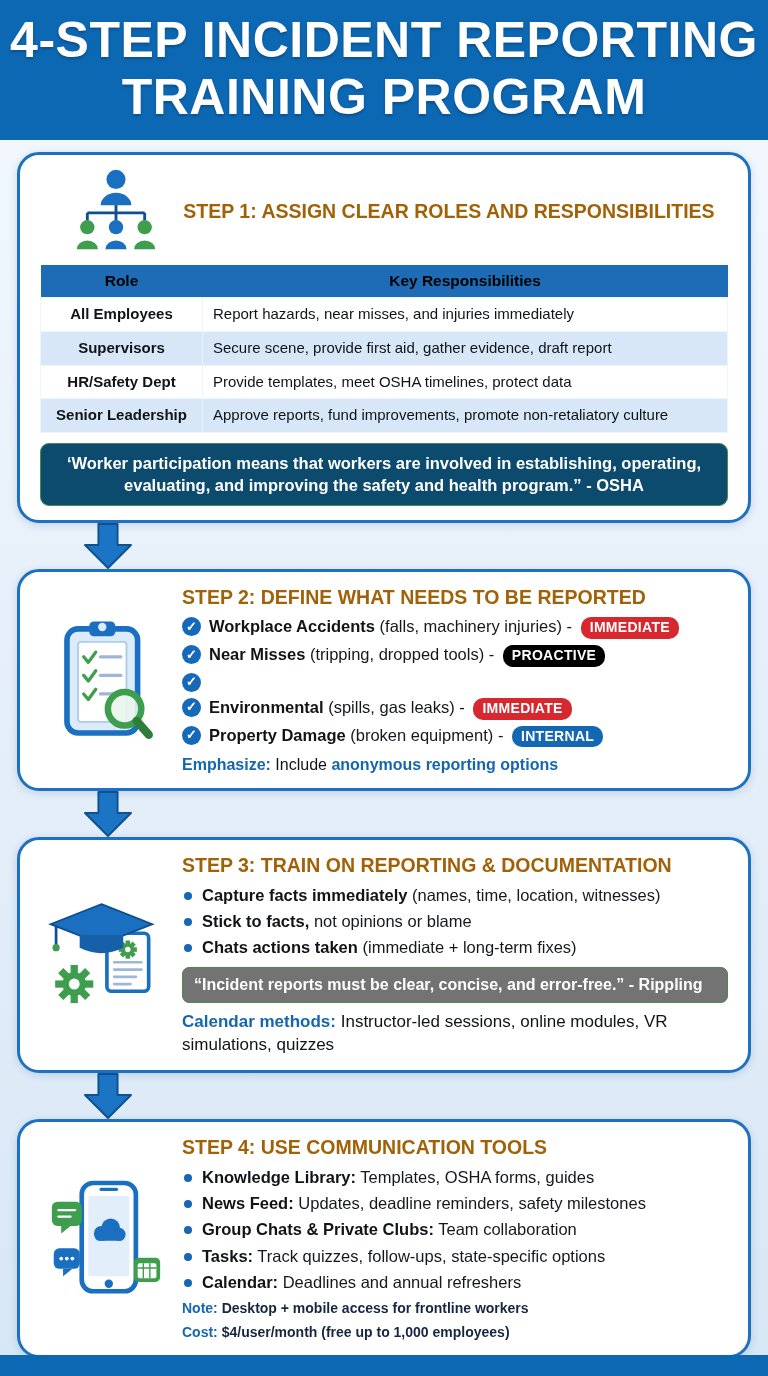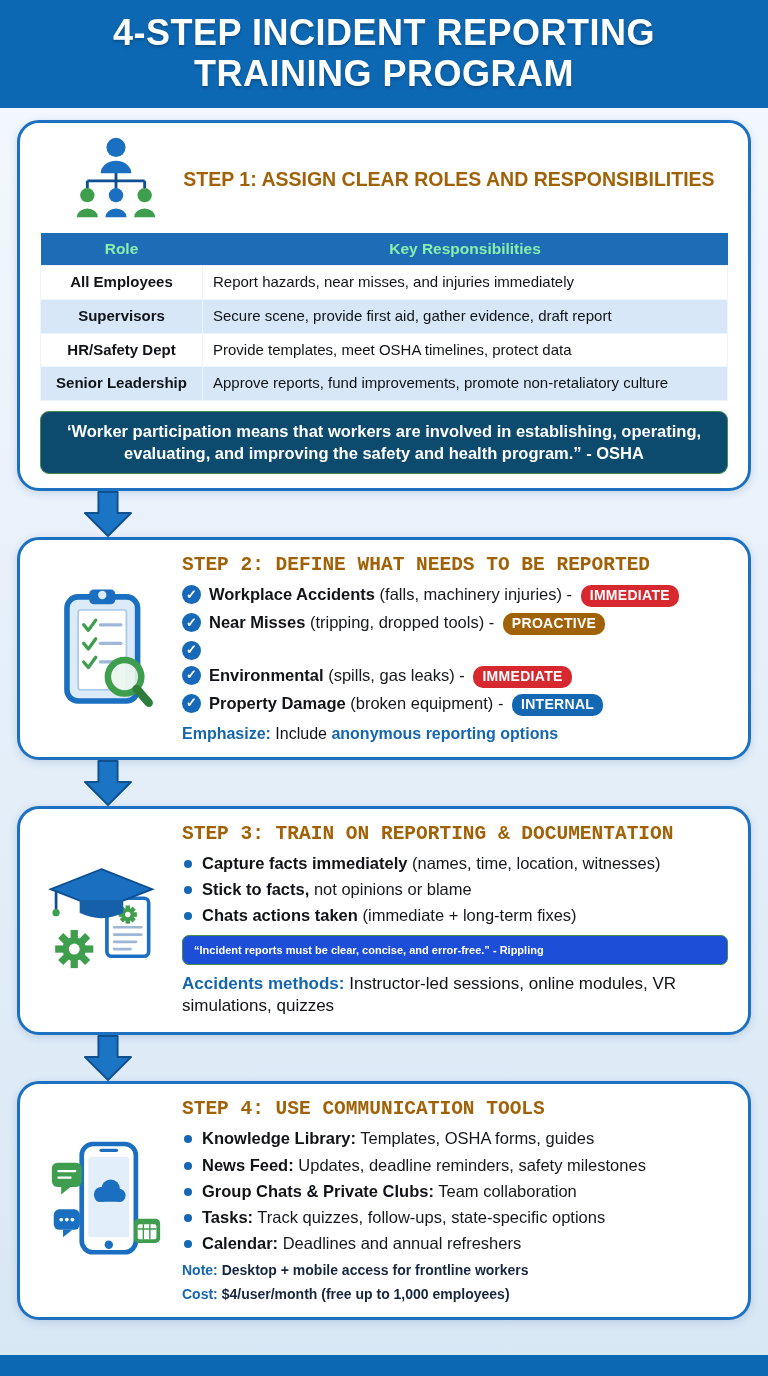--- a/index.html
+++ b/index.html
@@ -11,39 +11,39 @@
     font-family:"Liberation Sans", sans-serif;
     background:linear-gradient(180deg,#f4f9fe 0%,#e7f0fa 45%,#d8e7f5 100%);
     color:#16181c;
   }
   .banner {
     background:#0d68b4;
     color:#fff;
     text-align:center;
     padding:12px 0 14px;
     font-weight:bold;
-    font-size:36px;
+    font-size:50px;
     line-height:1.14;
     letter-spacing:0.5px;
     text-shadow:0 2px 3px rgba(0,0,0,0.25);
   }
   .card {
     background:#fff;
     border:3px solid #1d71c0;
     border-radius:22px;
     margin:0 17px;
     box-shadow:0 2px 8px rgba(25,80,140,0.18);
   }
   .card1 { margin-top:12px; padding:12px 20px 14px; }
   .card-head { display:flex; align-items:center; gap:18px; padding:0 4px 0 30px; }
   .step-title { color:#a16207; font-size:19.5px; font-weight:bold; line-height:1.2; }
   .card1 .step-title { flex:1; text-align:center; padding-right:6px; }
 
   .roles-table { width:100%; border-collapse:collapse; margin-top:8px; font-size:15px; color:#101418; }
-  .roles-table th { background:#1e6cb5; color:#86efac; padding:7px 6px; font-size:15.5px; }
+  .roles-table th { background:#1e6cb5; color:#000000; padding:7px 6px; font-size:15.5px; }
   .roles-table td { padding:7px 10px; border:1px solid #edf4fb; line-height:1.25; }
   .roles-table td.role { font-weight:bold; text-align:center; width:162px; white-space:nowrap; }
   .roles-table tbody tr:nth-child(even) { background:#d7e7f7; }
 
   .quote {
     background:#0c4a6e;
     border:1px solid #478c49;
     color:#fff;
     font-weight:bold;
     text-align:center;
@@ -52,42 +52,42 @@
     padding:8px 14px;
     font-size:16.5px;
     line-height:1.35;
   }
 
   .arrow-wrap { height:46px; padding-left:82px; display:flex; align-items:center; }
 
   .card-flex { display:flex; align-items:center; padding:14px 20px 14px 10px; }
   .icon-col { flex:0 0 152px; display:flex; align-items:center; justify-content:center; }
   .content { flex:1; min-width:0; }
-  .content .step-title { margin-bottom:6px;font-family:Liberation Mono, monospace; }
+  .content .step-title { margin-bottom:6px; }
 
   ul { list-style:none; }
   .citem, .ditem { display:flex; align-items:flex-start; font-size:16.5px; margin:4px 0; line-height:1.35; }
   .check {
     flex:0 0 19px; width:19px; height:19px; border-radius:50%;
     background:#1668b8; color:#fff; font-size:13px; font-weight:bold;
     display:inline-flex; align-items:center; justify-content:center;
     margin:2px 8px 0 0;
   }
   .dot { flex:0 0 8px; width:8px; height:8px; border-radius:50%; background:#1467b3; margin:8px 10px 0 2px; }
   .bb, .txt b { font-weight:bold; color:#101418; }
   .badge {
     display:inline-block; color:#fff; font-weight:bold; font-size:14px;
     padding:1px 9px 2px; border-radius:10px; margin-left:4px; letter-spacing:0.3px;
     vertical-align:baseline;
   }
   .blue { color:#1566b0; font-weight:bold; }
   .emph { margin-top:9px; font-size:16px; color:#101418; }
   .quote-small {
-    background:#1d4ed8; border:1px solid #478c49; color:#fff; font-weight:bold;
-    border-radius:7px; margin:8px 0 2px; padding:7px 11px; font-size:11px; line-height:1.3;
+    background:#737373; border:1px solid #478c49; color:#fff; font-weight:bold;
+    border-radius:7px; margin:8px 0 2px; padding:7px 11px; font-size:16px; line-height:1.3;
   }
   .methods { margin-top:8px; font-size:17px; line-height:1.32; color:#101418; }
   .noteline { margin-top:6px; font-size:14px; font-weight:bold; color:#17253f; line-height:1.3; }
 
   .bottom-bar { position:absolute; left:0; right:0; bottom:0; height:21px; background:#0d68b4; }
 </style>
 </head>
 <body>
 
 <header class="banner">
@@ -176,21 +176,21 @@
   </div>
   <div class="content">
     <h2 class="step-title">STEP 2: DEFINE WHAT NEEDS TO BE REPORTED</h2>
     <ul>
       <li class="citem">
         <span class="check">✓</span>
         <span class="txt"><b class="bb">Workplace Accidents</b><span> (falls, machinery injuries) - </span><span class="badge" style="background:#d7282f">IMMEDIATE</span></span>
       </li>
       <li class="citem">
         <span class="check">✓</span>
-        <span class="txt"><b class="bb">Near Misses</b><span> (tripping, dropped tools) - </span><span class="badge" style="background:#a16207">PROACTIVE</span></span>
+        <span class="txt"><b class="bb">Near Misses</b><span> (tripping, dropped tools) - </span><span class="badge" style="background:#000000">PROACTIVE</span></span>
       </li>
       <li class="citem">
         <span class="check">✓</span>
       </li>
       <li class="citem">
         <span class="check">✓</span>
         <span class="txt"><b class="bb">Environmental</b><span> (spills, gas leaks) - </span><span class="badge" style="background:#d7282f">IMMEDIATE</span></span>
       </li>
       <li class="citem">
         <span class="check">✓</span>
@@ -250,21 +250,21 @@
       <li class="ditem">
         <span class="dot"></span>
         <span class="txt"><b>Stick to facts,</b><span> not opinions or blame</span></span>
       </li>
       <li class="ditem">
         <span class="dot"></span>
         <span class="txt"><b>Chats actions taken</b><span> (immediate + long-term fixes)</span></span>
       </li>
     </ul>
     <div class="quote-small">“Incident reports must be clear, concise, and error-free.” - Rippling</div>
-    <p class="methods"><span class="blue">Accidents methods:</span><span> Instructor-led sessions, online modules, VR simulations, quizzes</span></p>
+    <p class="methods"><span class="blue">Calendar methods:</span><span> Instructor-led sessions, online modules, VR simulations, quizzes</span></p>
   </div>
 </section>
 
 <div class="arrow-wrap">
   <svg width="52" height="46" viewBox="0 0 52 48" aria-hidden="true">
     <path d="M16 1 h20 v22 h14 L26 47 L2 23 h14 z" fill="#1b74c4" stroke="#0f518f" stroke-width="2" stroke-linejoin="round"></path>
   </svg>
 </div>
 
 <section class="card card-flex">

